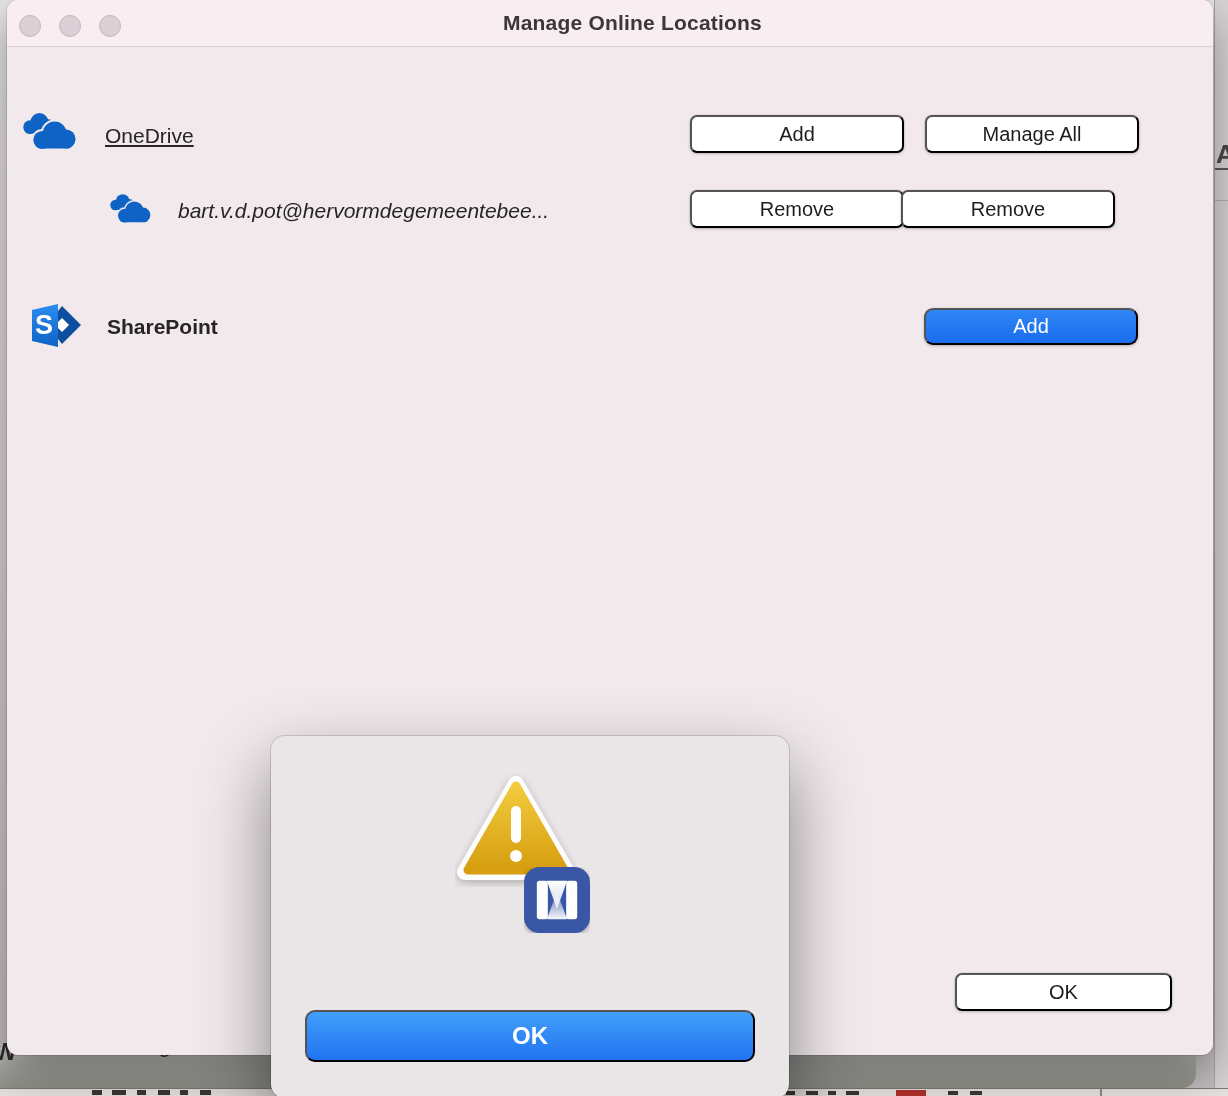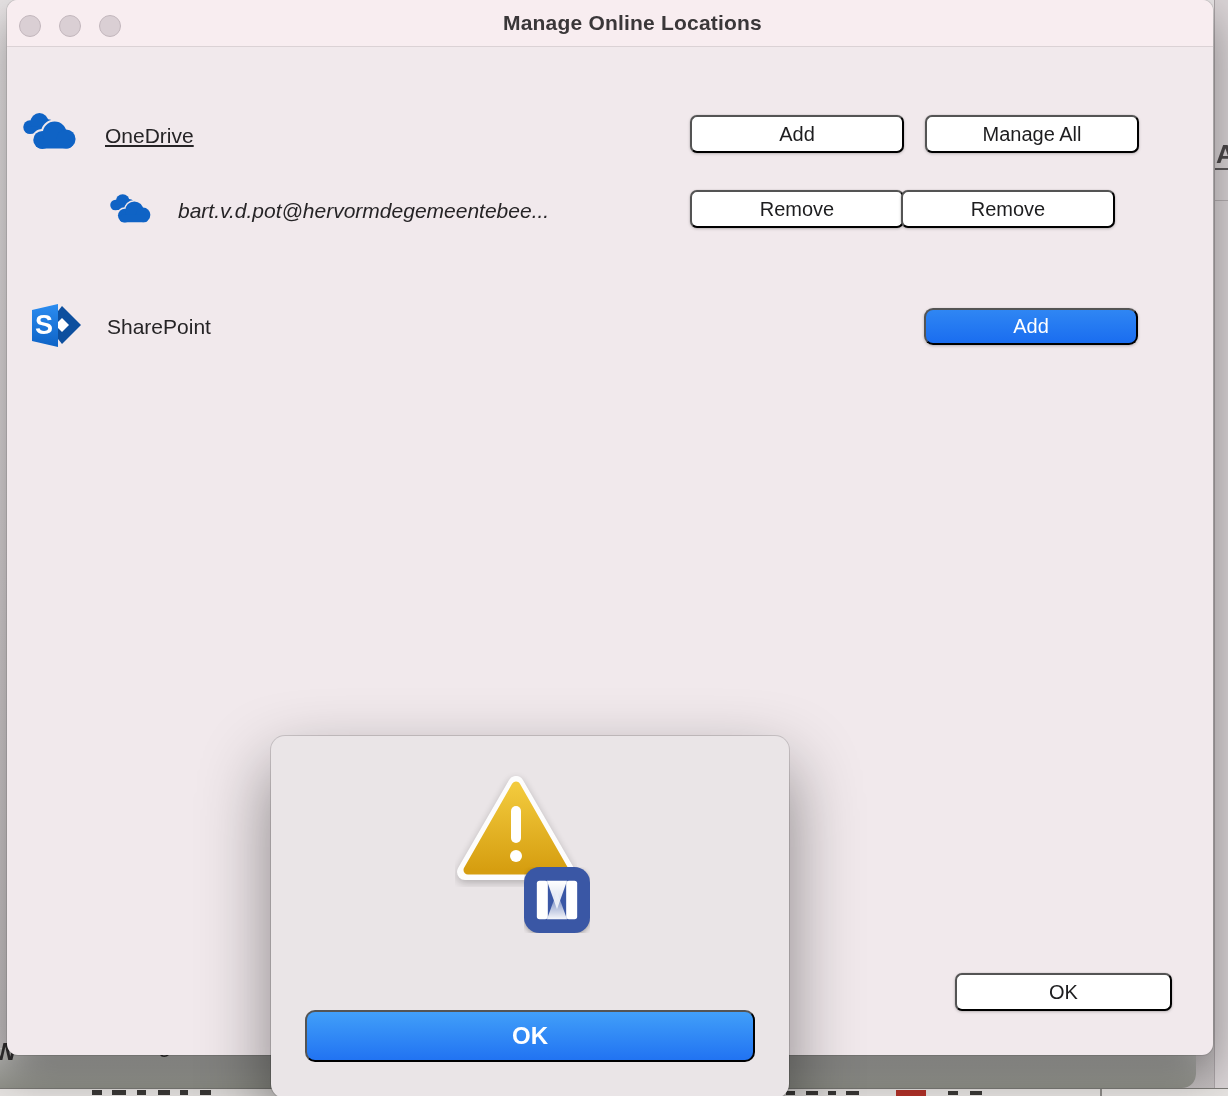--- a/index.html
+++ b/index.html
@@ -204,21 +204,21 @@
             <stop offset="0" stop-color="#2b8cf0"></stop>
               <stop offset="1" stop-color="#0e63c6"></stop>
           </linearGradient>
         </defs>
         <polygon points="37,6 56,25 37,44 22,25" fill="#0d4f9e"></polygon>
         <polygon points="37,18 44,25 37,32 30,25" fill="#ffffff"></polygon>
         <path d="M7,10 L33,4 L33,47 L7,41 Z" fill="url(#spGrad)"></path>
         <text x="19" y="34" text-anchor="middle" font-family="Liberation Sans, sans-serif" font-size="27" font-weight="700" fill="#ffffff">S</text>
       </svg>
     </div>
-    <div class="row-label" style="left:100px;top:315px;">SharePoint</div>
+    <div class="row-label" style="left:100px;top:315px;font-weight:bold;">SharePoint</div>
     <button class="btn-blue" style="left:917px;top:308px;">Add</button>
 
     <button class="btn-white" style="left:948px;top:973px;width:217px;">OK</button>
   </div>
 
   <div class="alert">
 
     <div class="alert-icon">
       <svg class="alert-triangle" width="122" height="115" viewBox="0 0 122 115">
         <defs>

